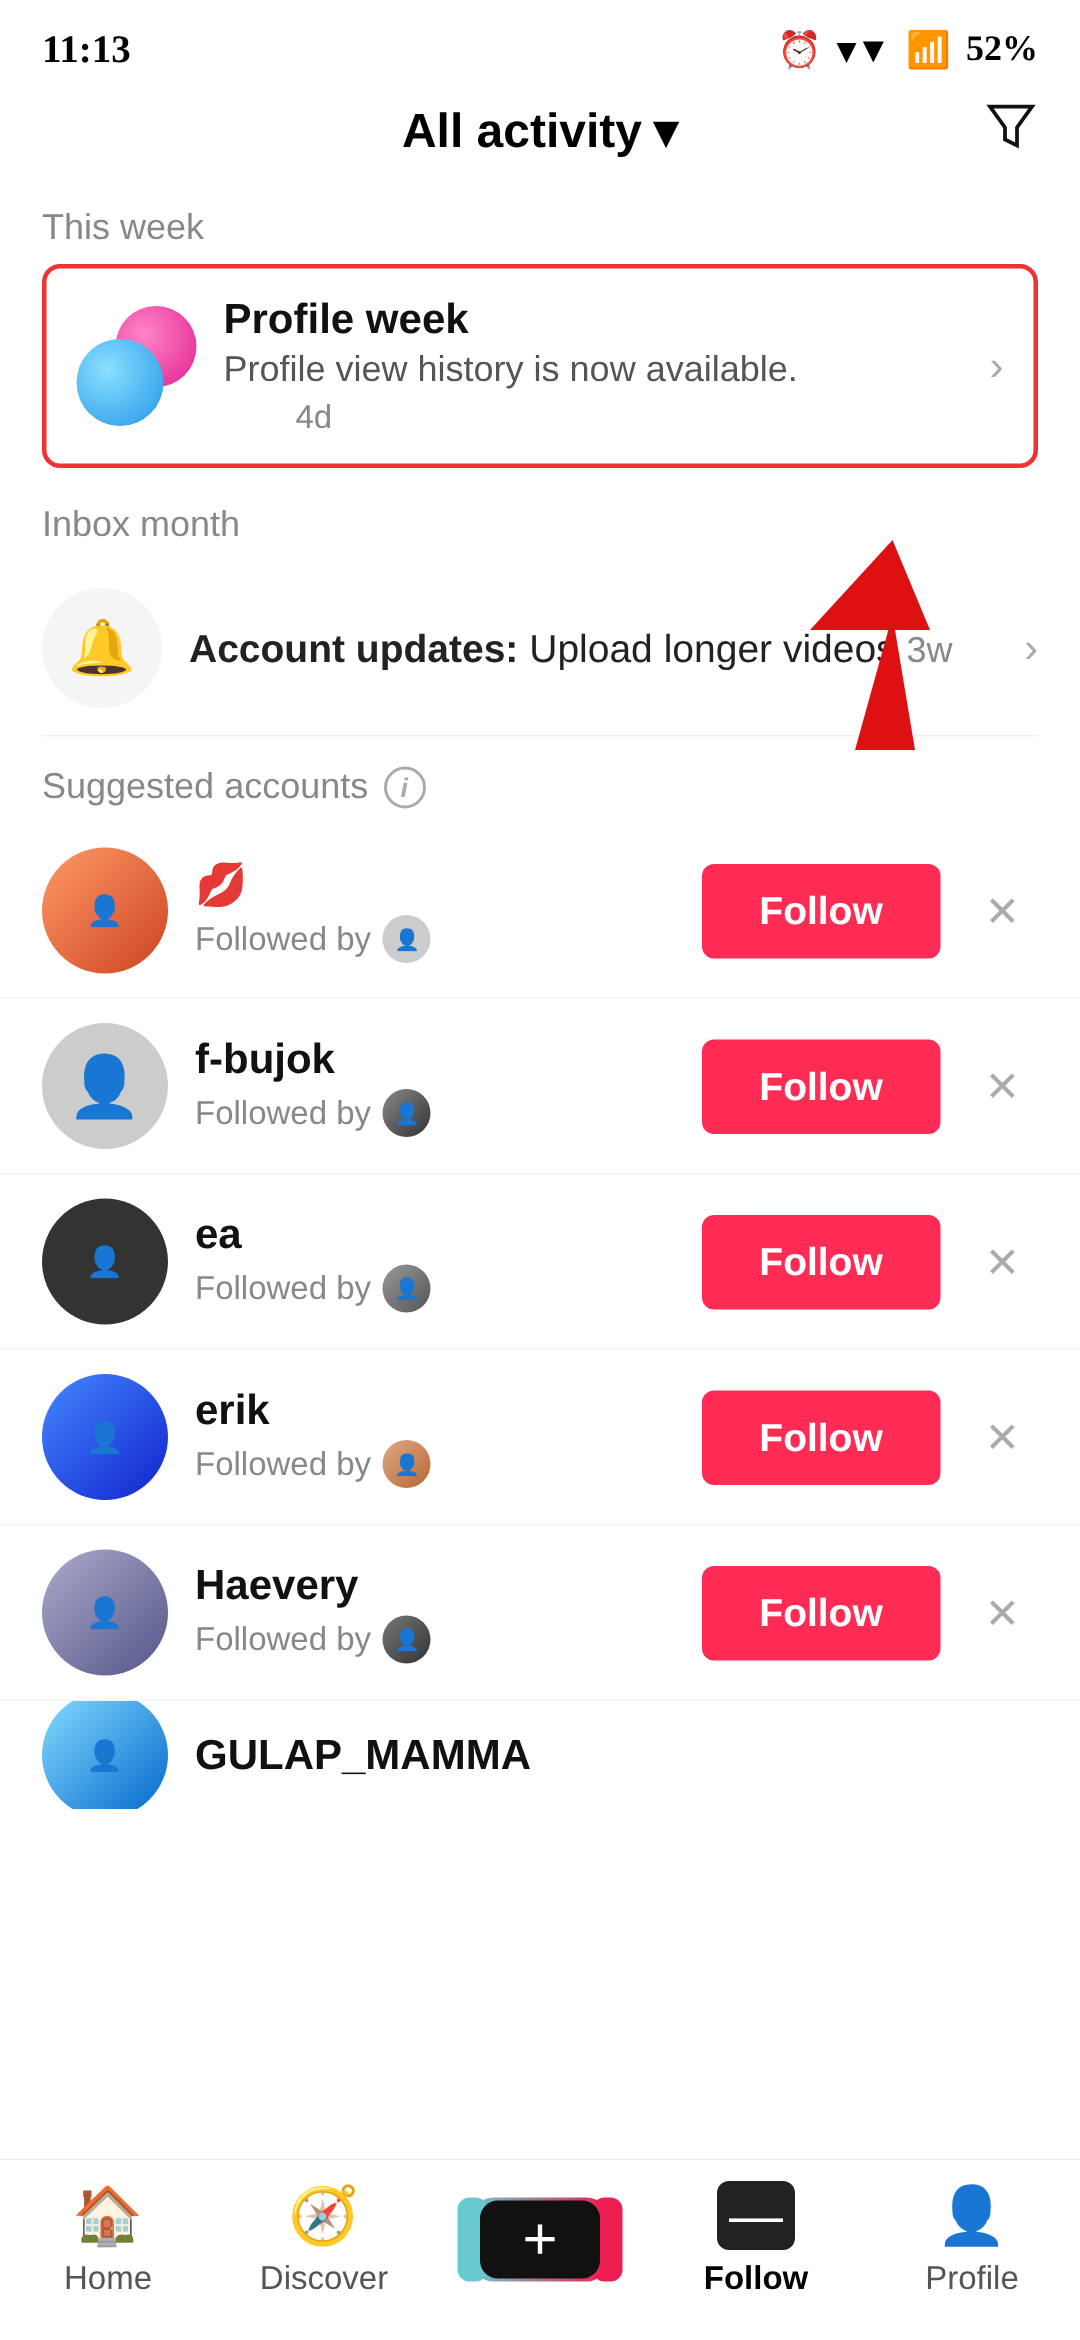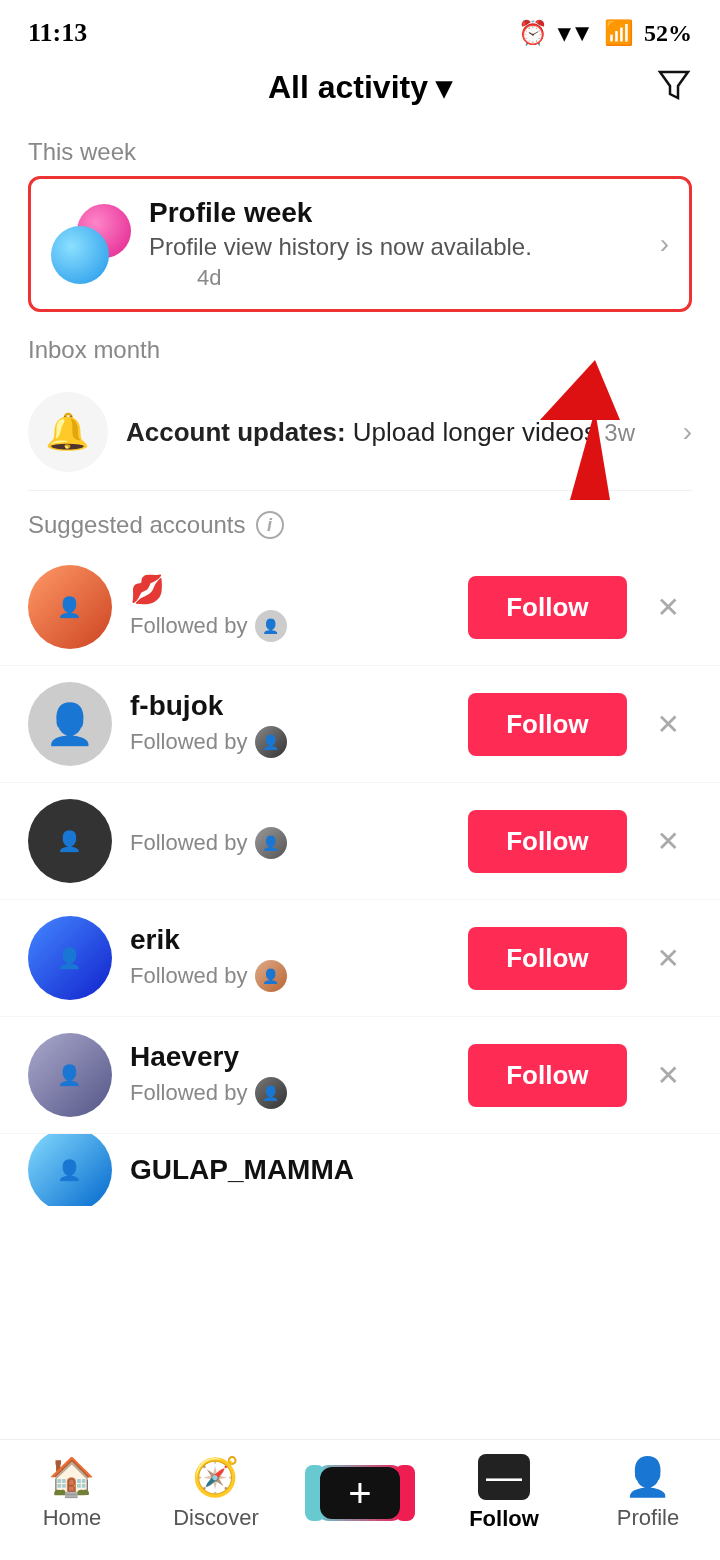--- a/index.html
+++ b/index.html
@@ -432,20 +432,21 @@
   </div>
   <button class="follow-btn">Follow</button>
   <button class="close-btn">✕</button>
 </div>
 
 <div class="account-row">
   <div class="account-avatar avatar-dark">
     <span style="font-size:20px;color:#aaa;">👤</span>
   </div>
   <div class="account-info">
+    <div class="account-name">ea</div>
     <div class="account-followed">
       <span>Followed by</span>
       <div class="followed-avatar" style="background:linear-gradient(135deg,#999,#555);">
         <span style="font-size:14px;">👤</span>
       </div>
     </div>
   </div>
   <button class="follow-btn">Follow</button>
   <button class="close-btn">✕</button>
 </div>

